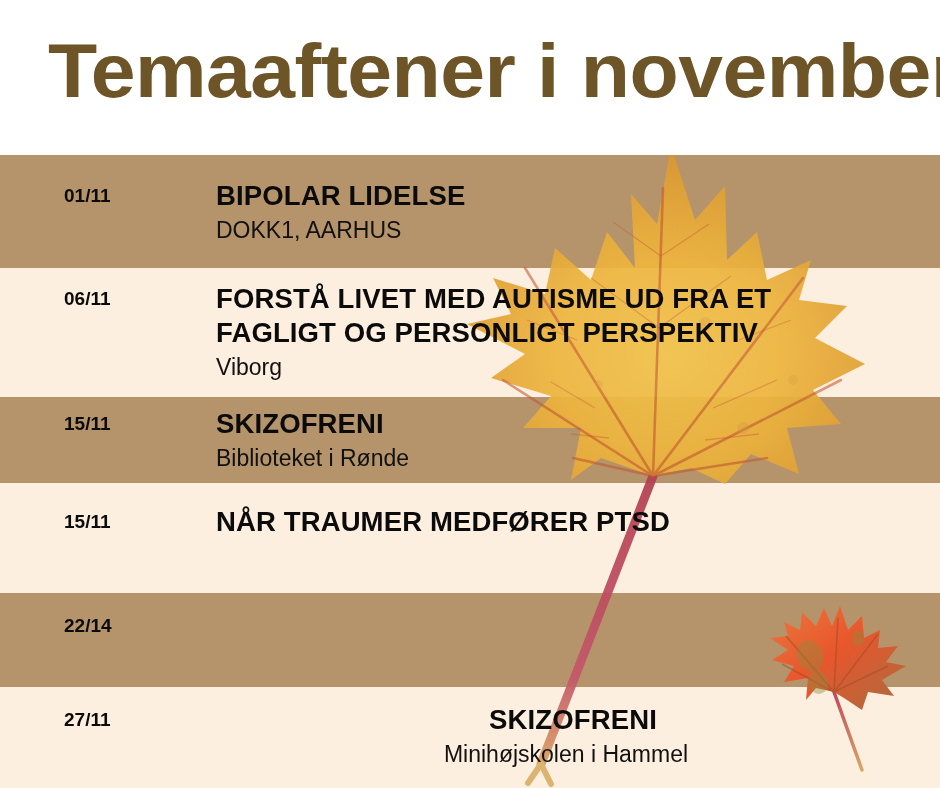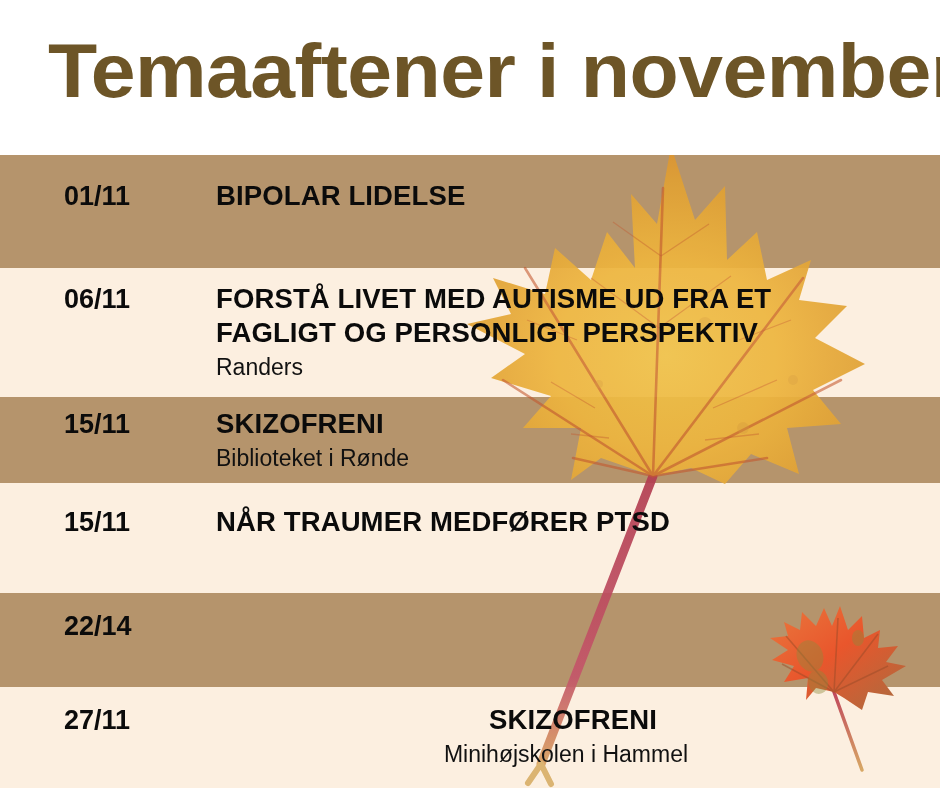--- a/index.html
+++ b/index.html
@@ -72,21 +72,21 @@
   }
   .entry {
     position: absolute;
     left: 0;
     width: 940px;
   }
   .entry .date {
     position: absolute;
     left: 64px;
     font-weight: 700;
-    font-size: 27px;
+    font-size: 19px;
     line-height: 30px;
     color: #0b0b0b;
     letter-spacing: 0px;
   }
   .entry .body {
     position: absolute;
     left: 216px;
     width: 700px;
   }
   .entry .ev-title {
@@ -241,31 +241,32 @@
   </div>
 
   <div class="text-layer">
 
     <div class="entry" style="top:155px;height:113px;">
       <div class="date" style="top:26px;">01/11</div>
       <div class="body" style="top:24px;">
         <div class="ev-title">
           <span>BIPOLAR LIDELSE</span>
         </div>
+        <div class="ev-place">DOKK1, AARHUS</div>
       </div>
     </div>
 
     <div class="entry" style="top:268px;height:129px;">
       <div class="date" style="top:16px;text-align:right;">06/11</div>
       <div class="body" style="top:14px;">
         <div class="ev-title">
           <span>FORSTÅ LIVET MED AUTISME UD FRA ET</span>
           <span class="line2">FAGLIGT OG PERSONLIGT PERSPEKTIV</span>
         </div>
-        <div class="ev-place">Randers</div>
+        <div class="ev-place">Viborg</div>
       </div>
     </div>
 
     <div class="entry" style="top:397px;height:86px;">
       <div class="date" style="top:12px;">15/11</div>
       <div class="body" style="top:10px;">
         <div class="ev-title">
           <span>SKIZOFRENI</span>
         </div>
         <div class="ev-place">Biblioteket i Rønde</div>

